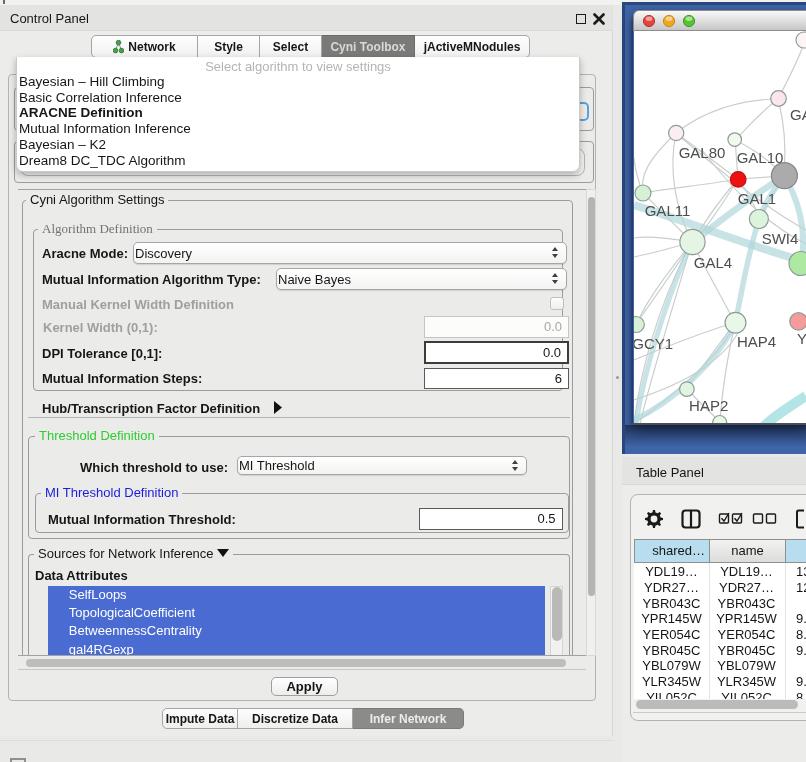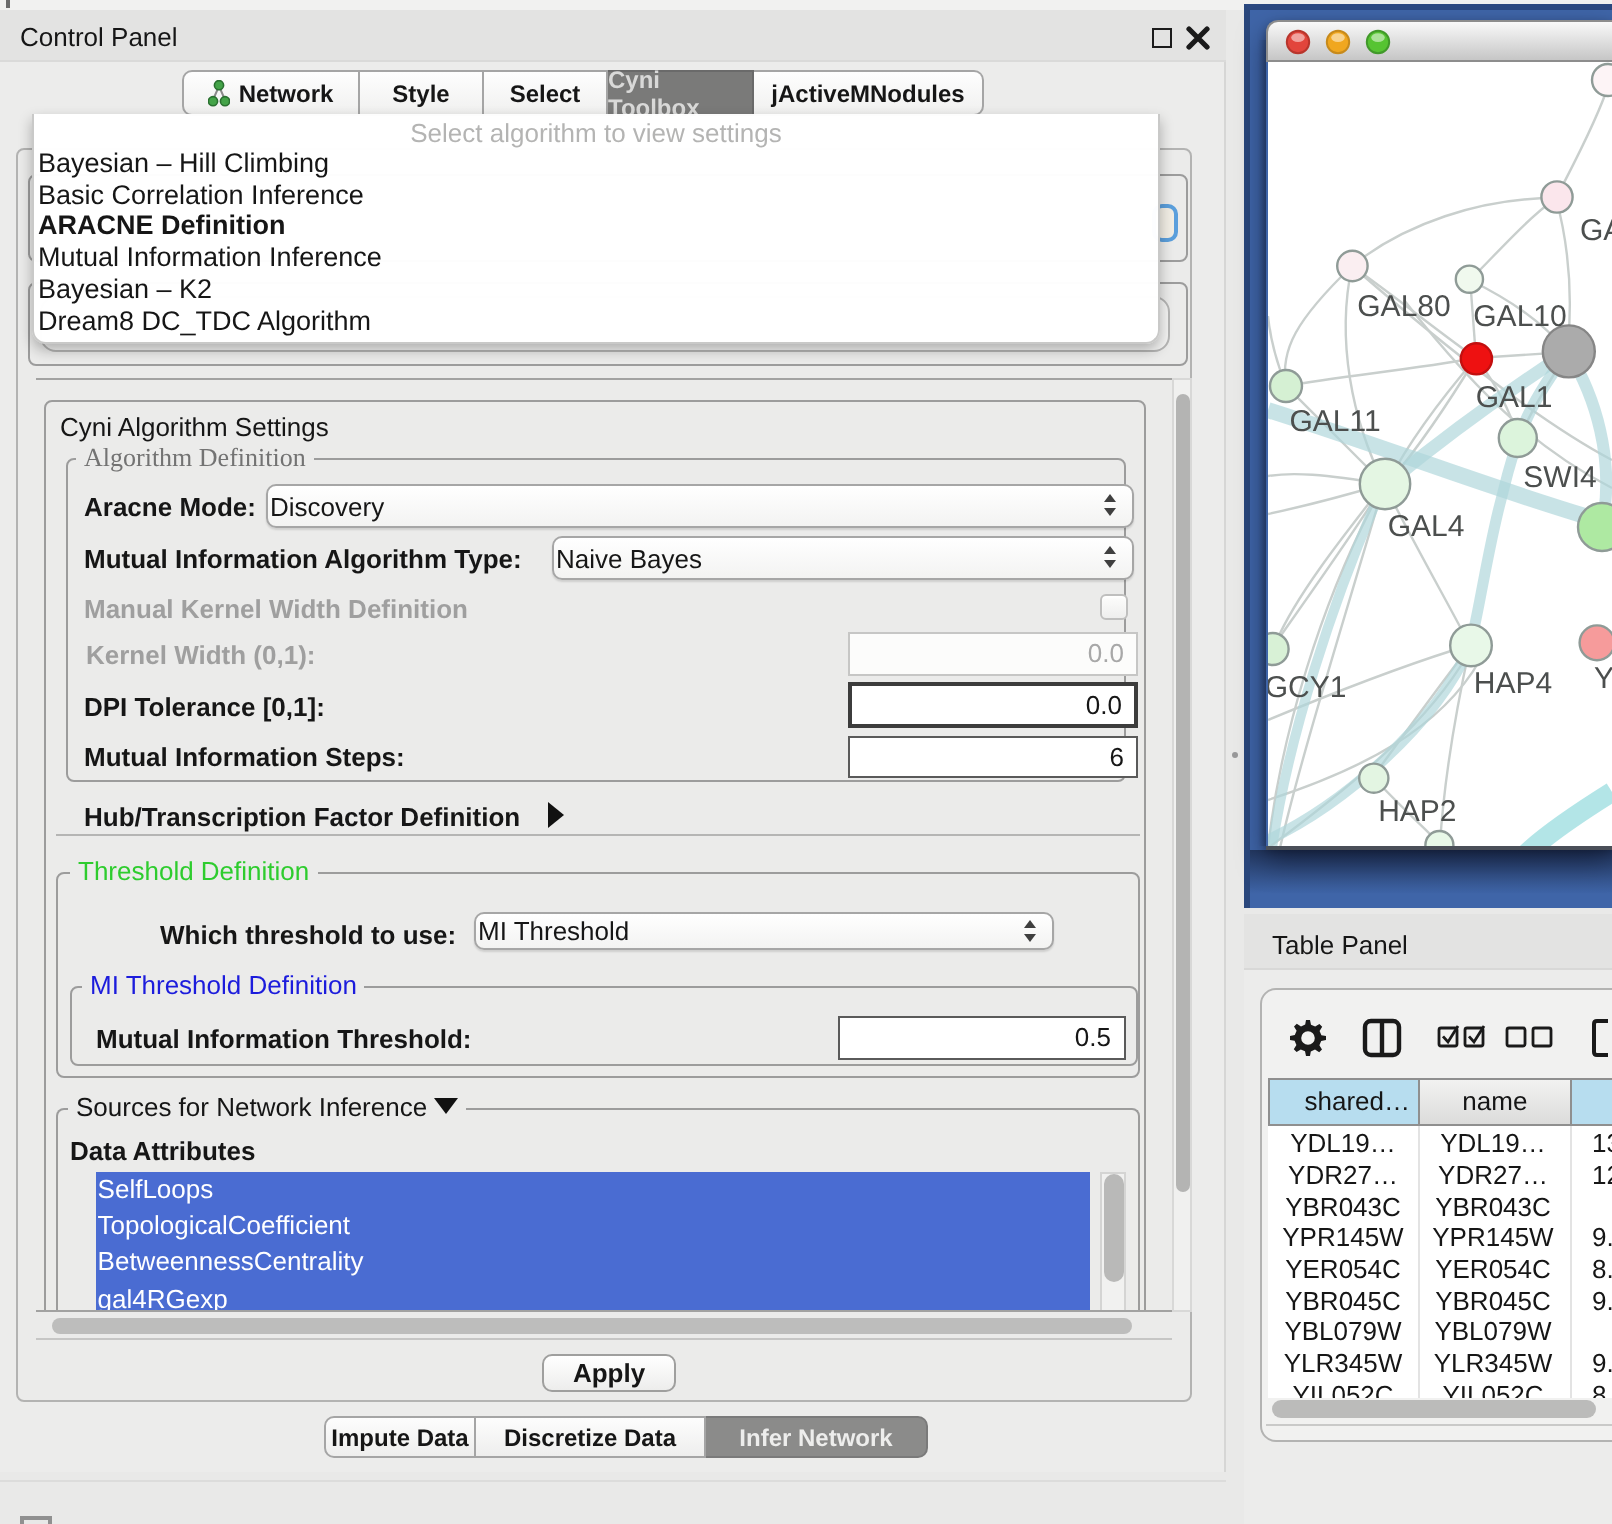--- a/index.html
+++ b/index.html
@@ -32,49 +32,49 @@
 <div class="abs" style="left:0;top:5px;width:613px;height:26px;background:#e3e3e2;border-bottom:1px solid #dadad9;"></div>
 <div class="abs" style="left:10px;top:11px;font-size:13px;">Control Panel</div>
 <div class="abs" style="left:576px;top:14px;width:10px;height:10px;border:1.6px solid #1c1c1c;background:#e3e3e2;"></div>
 <svg class="abs" style="left:593px;top:13px;" width="12" height="12" viewBox="0 0 12 12">
     <path d="M1.5,1.5 L10.5,10.5 M10.5,1.5 L1.5,10.5" stroke="#1a1a1a" stroke-width="2.6" stroke-linecap="round"></path>
   </svg>
 
 <div class="abs" style="left:0;top:31px;width:613px;height:705px;background:#ececeb;border-right:1px solid #d6d6d5;"></div>
 
 <div class="abs" style="left:91px;top:35px;height:23px;display:flex;">
-  <div style="width:89px;background:linear-gradient(#fefefe,#f0f0ef);border:1px solid #a5a5a5;border-radius:5px 0 0 5px;display:flex;align-items:center;justify-content:center;font-weight:bold;">
+  <div style="width:107px;background:linear-gradient(#fefefe,#f0f0ef);border:1px solid #a5a5a5;border-radius:5px 0 0 5px;display:flex;align-items:center;justify-content:center;font-weight:bold;">
     <svg width="11" height="14" viewBox="0 0 11 14" style="margin-right:4px;">
       <line x1="5.5" y1="3" x2="2.5" y2="10" stroke="#8a8a8a" stroke-width="1"></line>
       <line x1="5.5" y1="3" x2="8.5" y2="10" stroke="#8a8a8a" stroke-width="1"></line>
       <circle cx="5.5" cy="2.6" r="2.3" fill="#44a348" stroke="#2a7030" stroke-width="0.8"></circle>
       <circle cx="2.5" cy="10.6" r="2.3" fill="#44a348" stroke="#2a7030" stroke-width="0.8"></circle>
       <circle cx="8.5" cy="10.6" r="2.3" fill="#44a348" stroke="#2a7030" stroke-width="0.8"></circle>
     </svg>
       <span style="font-size:12px;">Network</span>
     </div>
   <div style="width:62px;background:linear-gradient(#fefefe,#f0f0ef);border:1px solid #a5a5a5;border-left:none;display:flex;align-items:center;justify-content:center;font-weight:bold;font-size:12px;">Style</div>
   <div style="width:62px;background:linear-gradient(#fefefe,#f0f0ef);border:1px solid #a5a5a5;border-left:none;display:flex;align-items:center;justify-content:center;font-weight:bold;font-size:12px;">Select</div>
-  <div style="width:73px;background:#7a7a79;border:1px solid #6a6a6a;border-left:none;display:flex;align-items:center;justify-content:center;font-weight:bold;font-size:12px;color:#d9d9d8;">Cyni Toolbox</div>
+  <div style="width:93px;background:#7a7a79;border:1px solid #6a6a6a;border-left:none;display:flex;align-items:center;justify-content:center;font-weight:bold;font-size:12px;color:#d9d9d8;">Cyni Toolbox</div>
   <div style="width:115px;background:linear-gradient(#fefefe,#f0f0ef);border:1px solid #a5a5a5;border-left:none;border-radius:0 5px 5px 0;display:flex;align-items:center;justify-content:center;font-weight:bold;font-size:12px;">jActiveMNodules</div>
 </div>
 
 <div class="abs" style="left:8px;top:74px;width:588px;height:627px;background:#ebebea;border:1px solid #b3b3b2;border-radius:4px;"></div>
 
 <div class="grp" style="left:14px;top:87px;width:580px;height:44px;"></div>
 <div class="abs" style="left:576px;top:102px;width:13px;height:19px;border-radius:5px;border:2.4px solid #5b9fdc;background:#f1ede4;"></div>
 
 <div class="grp" style="left:14px;top:141px;width:580px;height:42px;"></div>
 <div class="abs" style="left:20px;top:148px;width:565px;height:28px;border:1px solid #b5b5b4;border-radius:8px;background:#f3f3f2;"></div>
 
 <div class="abs" style="left:18px;top:189px;width:568px;height:467px;border-top:1px solid #a2a2a1;border-bottom:1px solid #a2a2a1;overflow:hidden;">
 <div style="position:absolute;left:0;top:0;width:568px;height:500px;">
 
   <div class="grp" style="left:4px;top:10px;width:551px;height:470px;"></div>
-  <div class="grplabel" style="left:8px;top:17px;">Cyni Algorithm Settings</div>
+  <div class="grplabel" style="left:8px;top:3px;">Cyni Algorithm Settings</div>
 
   <div class="grp" style="left:15px;top:39px;width:530px;height:162px;"></div>
   <div class="grplabel" style="left:20px;top:32px;color:#737373;font-family:Liberation Serif, serif;">Algorithm Definition</div>
 
   <div class="abs b" style="left:24px;top:56px;">Aracne Mode:</div>
   <div class="combo" style="left:115px;top:52px;width:434px;height:22px;">
         <span>Discovery</span>
       </div>
   <div class="abs b" style="left:24px;top:82px;">Mutual Information Algorithm Type:</div>
   <div class="combo" style="left:258px;top:78px;width:291px;height:22px;">
@@ -110,21 +110,21 @@
   <div class="grplabel" style="left:23px;top:296px;color:#1c1cdc;">MI Threshold Definition</div>
   <div class="abs b" style="left:30px;top:322px;">Mutual Information Threshold:</div>
   <div class="field" style="left:400.5px;top:317.5px;width:144px;height:22.3px;border:1px solid #5a5a5a;">0.5</div>
 
   <div class="grp" style="left:10px;top:364px;width:542px;height:130px;border-bottom:none;border-radius:4px 4px 0 0;"></div>
   <div class="grplabel" style="left:16px;top:357px;">Sources for Network Inference <svg width="12" height="8" viewBox="0 0 12 8" style="vertical-align:1px;">
           <path d="M0,0 L12,0 L6,8 Z" fill="#111"></path>
         </svg></div>
   <div class="abs b" style="left:17px;top:378px;">Data Attributes</div>
   <div class="abs" style="left:29.8px;top:396px;width:497px;height:75px;background:#4a6cd2;color:#fff;">
-    <div style="padding:0 0 0 1px;line-height:18.2px;">SelfLoops<br>TopologicalCoefficient<br>BetweennessCentrality<br>gal4RGexp</div>
+    <div style="padding:0 0 0 21px;line-height:18.2px;">SelfLoops<br>TopologicalCoefficient<br>BetweennessCentrality<br>gal4RGexp</div>
   </div>
   <div class="abs" style="left:532px;top:396px;width:13px;height:75px;background:#f1f1f0;border:1px solid #d4d4d3;"></div>
   <div class="abs" style="left:533.5px;top:397px;width:10px;height:54px;background:#b9b9b8;border-radius:6px;"></div>
 </div>
 </div>
 
 <div class="abs" style="left:18px;top:657px;width:568px;height:13px;background:#ebebea;border-bottom:1px solid #c6c6c5;"></div>
 <div class="abs" style="left:26px;top:658.5px;width:540px;height:8px;background:#bdbdbc;border-radius:4px;"></div>
 
 <div class="abs" style="left:586px;top:189px;width:10px;height:467px;background:#f0f0ef;border:1px solid #d8d8d7;"></div>

